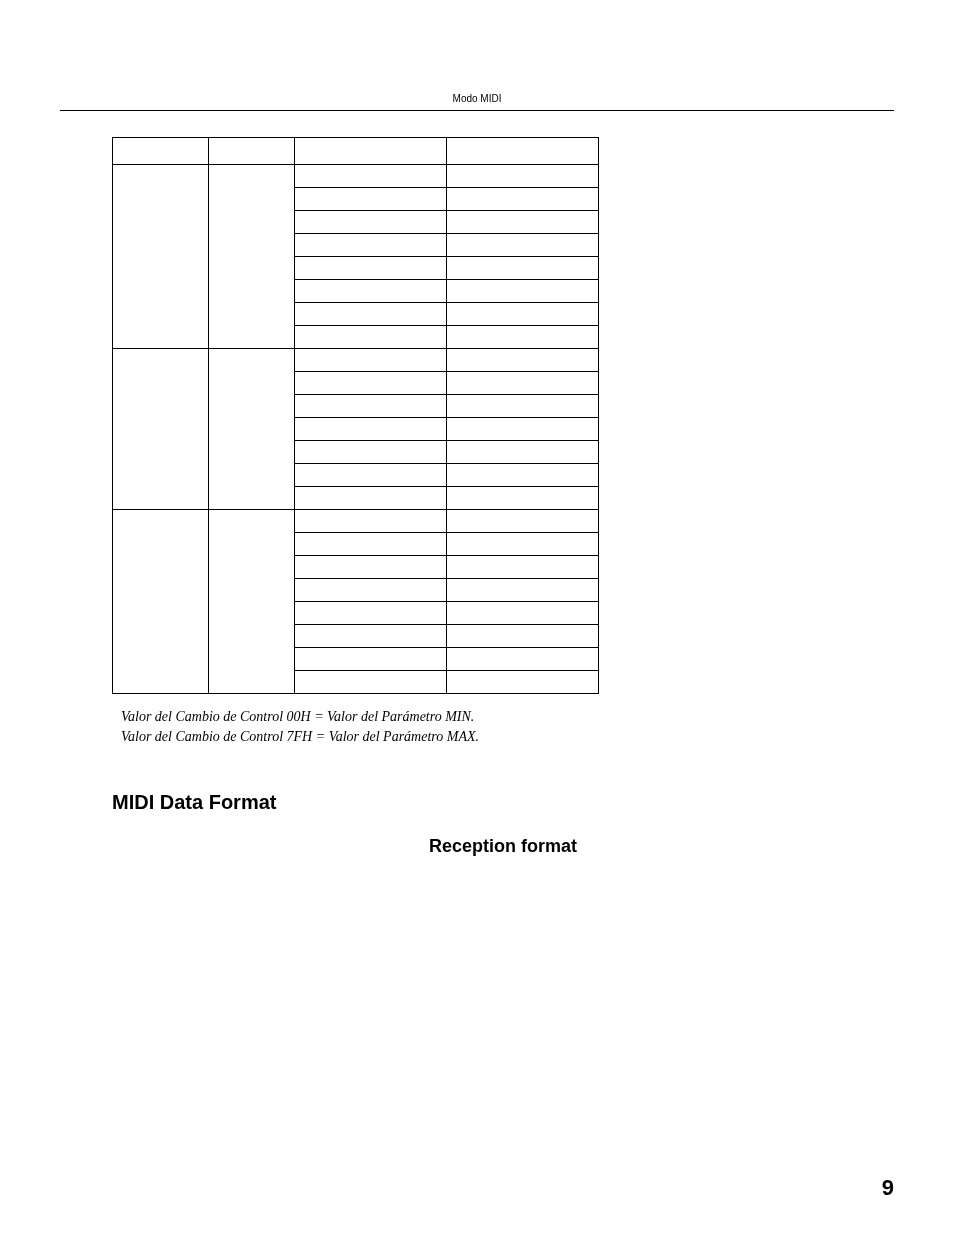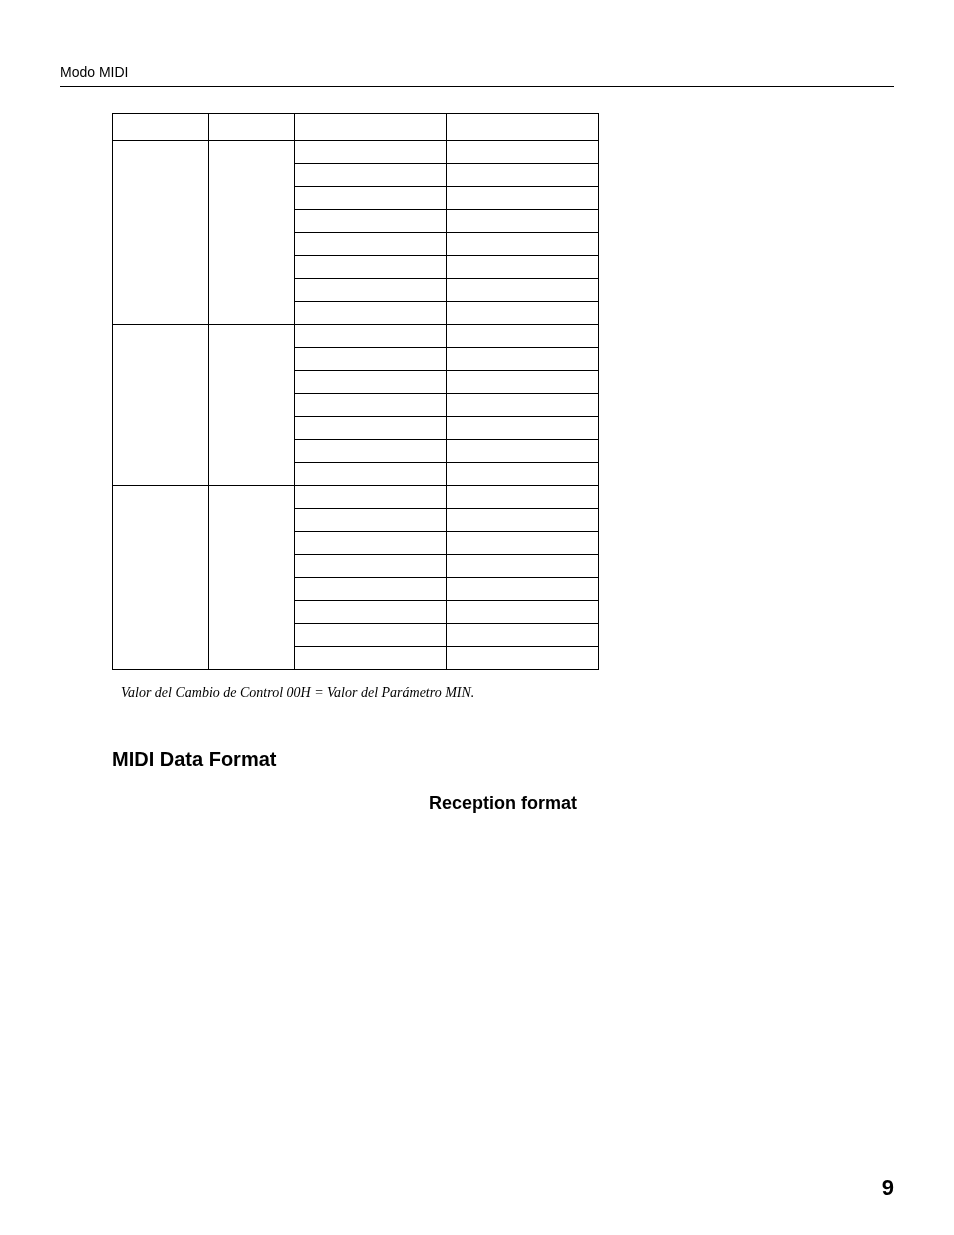--- a/index.html
+++ b/index.html
@@ -13,23 +13,24 @@
     width: 954px;
     height: 1235px;
     position: relative;
     box-sizing: border-box;
     padding: 64px 60px 40px 60px;
   }
   .header {
     border-bottom: 1px solid #000;
     padding-bottom: 6px;
     margin-bottom: 26px;
-    text-align: left;
-    font-family: "Helvetica Neue", Arial, sans-serif;
-    font-size: 14px;
+    text-align: center;
+    font-family: "Helvetica Neue", Arial, sans-serif;
+    font-size: 10px;
+    margin-top: 29px;
   }
   .table-wrap {
     margin-left: 52px;
   }
   table.midi {
     border-collapse: collapse;
     table-layout: fixed;
   }
   table.midi col.c1 { width: 96px; }
   table.midi col.c2 { width: 86px; }
@@ -208,20 +209,21 @@
           <tr>
             <td></td>
             <td></td>
           </tr>
         </tbody>
     </table>
   </div>
 
   <div class="notes">
     <p>Valor del Cambio de Control 00H = Valor del Parámetro MIN.</p>
+    <p>Valor del Cambio de Control 7FH = Valor del Parámetro MAX.</p>
   </div>
 
 
   <h2 class="section">MIDI Data Format</h2>
   <h3 class="subsection">Reception format</h3>
 
   <div class="page-number">9</div>
 </div>
 
 </body></html>

